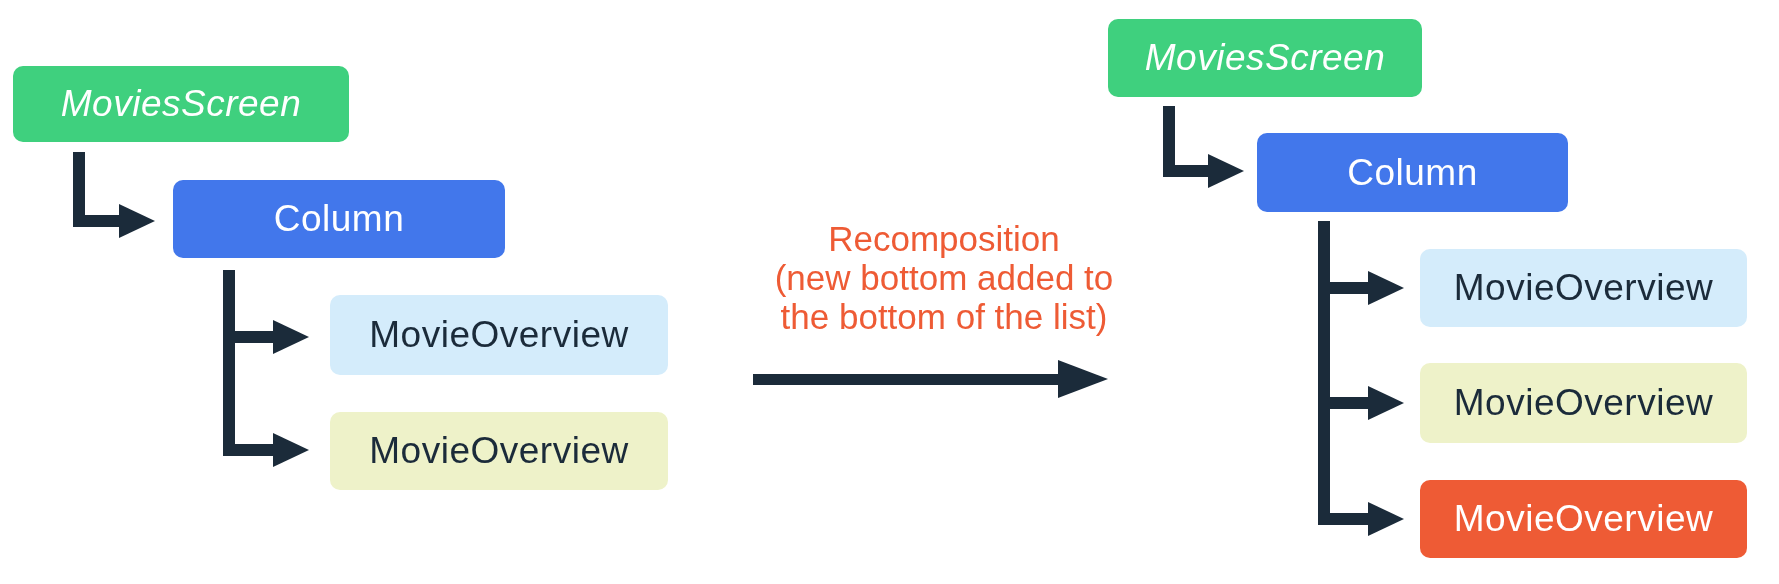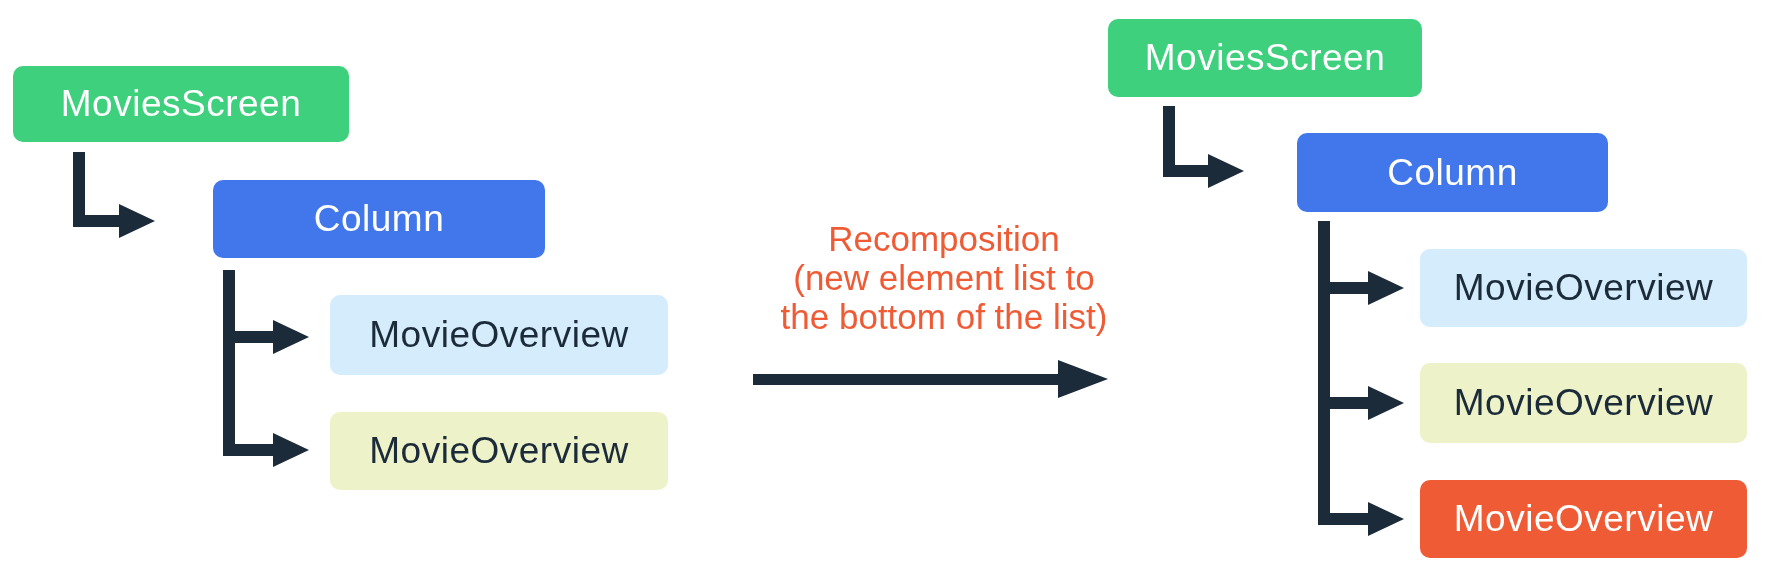--- a/index.html
+++ b/index.html
@@ -19,22 +19,22 @@
     font-family:"Liberation Sans", sans-serif;
   }
   .node{
     position:absolute;
     display:flex;align-items:center;justify-content:center;
     border-radius:10px;
     font-size:37px;
     letter-spacing:0.5px;
     white-space:nowrap;
   }
-  .node.green{background:var(--green);color:#ffffff;}
-  .node.blue{background:var(--blue);color:#ffffff;margin-left:40px;}
+  .node.green{background:var(--green);color:#ffffff;font-style:italic;}
+  .node.blue{background:var(--blue);color:#ffffff;}
   .node.lightblue{background:var(--lightblue);color:var(--navy);}
   .node.lightyellow{background:var(--lightyellow);color:var(--navy);}
   .node.orange{background:var(--orange);color:#ffffff;}
   .line{position:absolute;background:var(--navy);}
   .head{
     position:absolute;width:0;height:0;
     border-top:17px solid transparent;
     border-bottom:17px solid transparent;
     border-left:36px solid var(--navy);
   }
@@ -72,21 +72,21 @@
   <div class="head" style="left:273px;top:320px;"></div>
   <div class="line" style="left:223px;top:444px;width:50px;height:12px;"></div>
   <div class="head" style="left:273px;top:433px;"></div>
 
   <div class="node lightblue" style="left:330px;top:295px;width:338px;height:80px;">MovieOverview</div>
 
   <div class="node lightyellow" style="left:330px;top:412px;width:338px;height:78px;">MovieOverview</div>
 
   <div class="caption">
     <div>Recomposition</div>
-    <div>(new element list to</div>
+    <div>(new bottom added to</div>
     <div>the bottom of the list)</div>
   </div>
 
   <div class="line" style="left:753px;top:374px;width:305px;height:11px;"></div>
   <div class="bighead" style="left:1058px;top:360px;"></div>
 
   <div class="node green" style="left:1108px;top:19px;width:314px;height:78px;">MoviesScreen</div>
 
   <div class="line" style="left:1163px;top:106px;width:12px;height:71px;"></div>
   <div class="line" style="left:1163px;top:165px;width:45px;height:12px;"></div>

